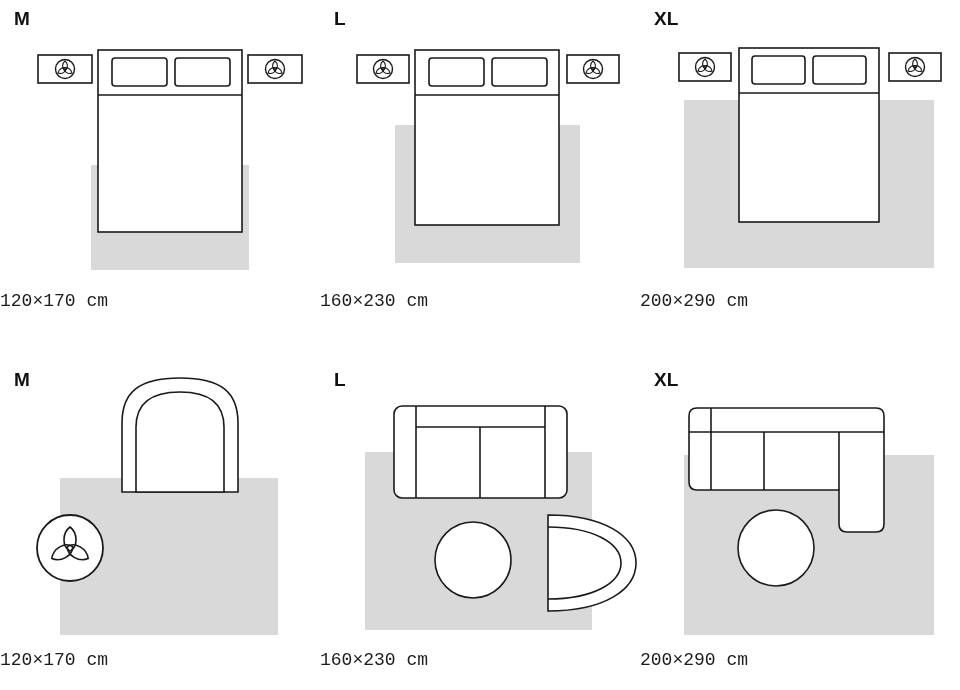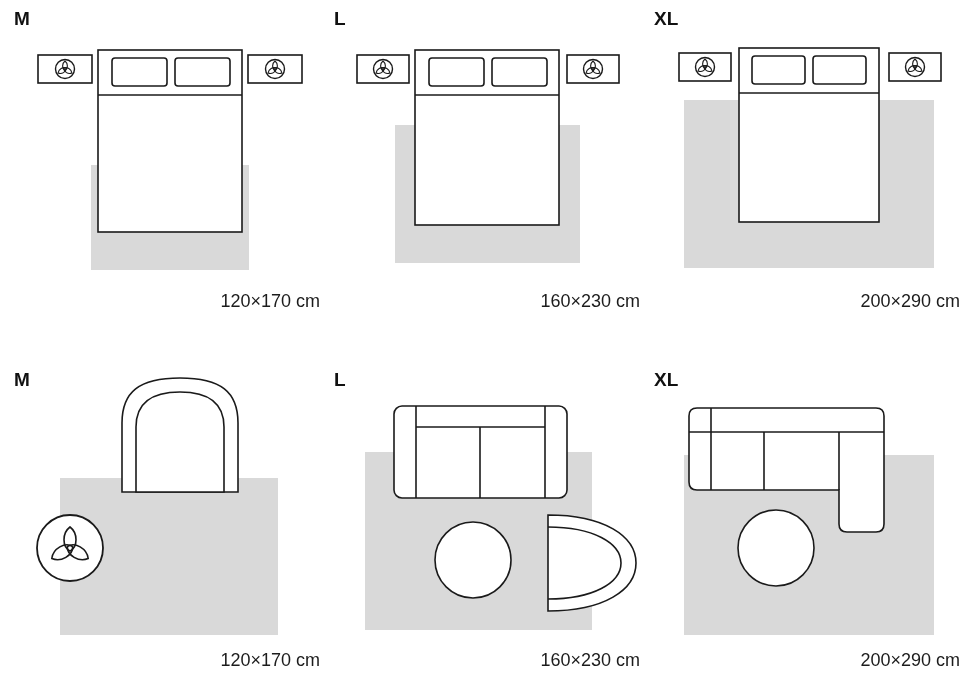--- a/index.html
+++ b/index.html
@@ -22,21 +22,21 @@
     position:absolute; left:14px;
     font-size:19px; font-weight:700; letter-spacing:.2px; color:#111;
   }
   .row-top .size-label { top:8px; }
   .row-bottom .size-label { top:24px; }
   .diagram { position:absolute; left:0; width:320px; display:block; }
   .row-top .diagram { top:45px; height:240px; }
   .row-bottom .diagram { top:30px; height:270px; }
   .dimension {
     position:absolute; left:0; width:100%;
-    text-align:right; font-size:18px; color:#1c1c1c;
+    text-align:left; font-size:18px; color:#1c1c1c;font-family:Liberation Mono, monospace;
   }
   .row-top .dimension { top:291px; }
   .row-bottom .dimension { top:305px; }
 
   .outl { fill:#ffffff; stroke:#1a1a1a; stroke-width:1.6px; }
   .ln   { fill:none;    stroke:#1a1a1a; stroke-width:1.6px; }
   .rug  { stroke:none; }
 </style>
 </head>
 <body>

